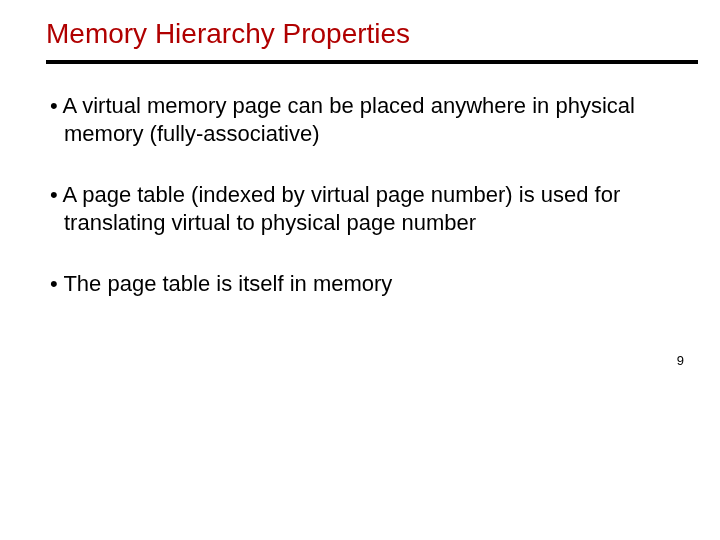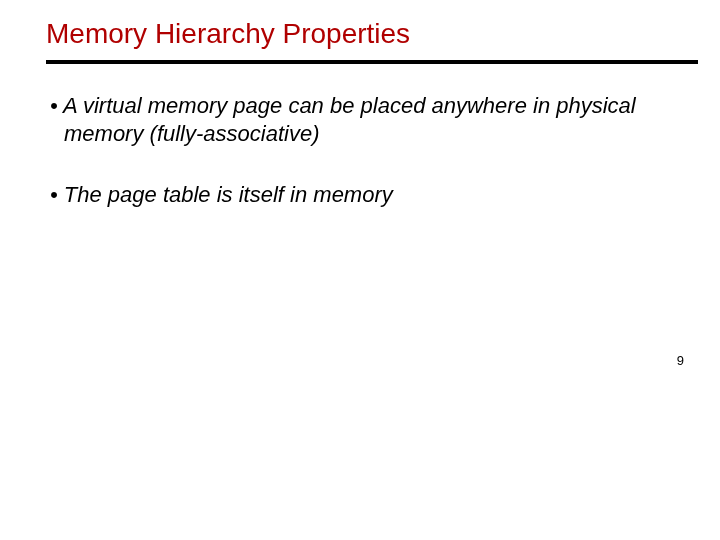--- a/index.html
+++ b/index.html
@@ -33,37 +33,37 @@
     margin: 0 0 28px 0;
   }
   .bullets {
     font-size: 22px;
     line-height: 1.25;
   }
   .bullet {
     margin: 0 0 34px 0;
     padding-left: 18px;
     text-indent: -14px;
-    font-style: italic;
   }
   .bullet::before {
     content: "• ";
   }
   .pagenum {
     position: absolute;
     right: 48px;
     bottom: 28px;
     font-size: 13px;
     color: #000;
   }
 </style>
 </head>
 <body>
 
 <div class="slide">
   <h1 class="title">Memory Hierarchy Properties</h1>
   <hr class="rule">
   <div class="bullets">
     <div class="bullet">A virtual memory page can be placed anywhere in physical memory (fully-associative)</div>
+    <div class="bullet">A page table (indexed by virtual page number) is used for translating virtual to physical page number</div>
     <div class="bullet">The page table is itself in memory</div>
   </div>
   <div class="pagenum">9</div>
 </div>
 
 </body></html>

